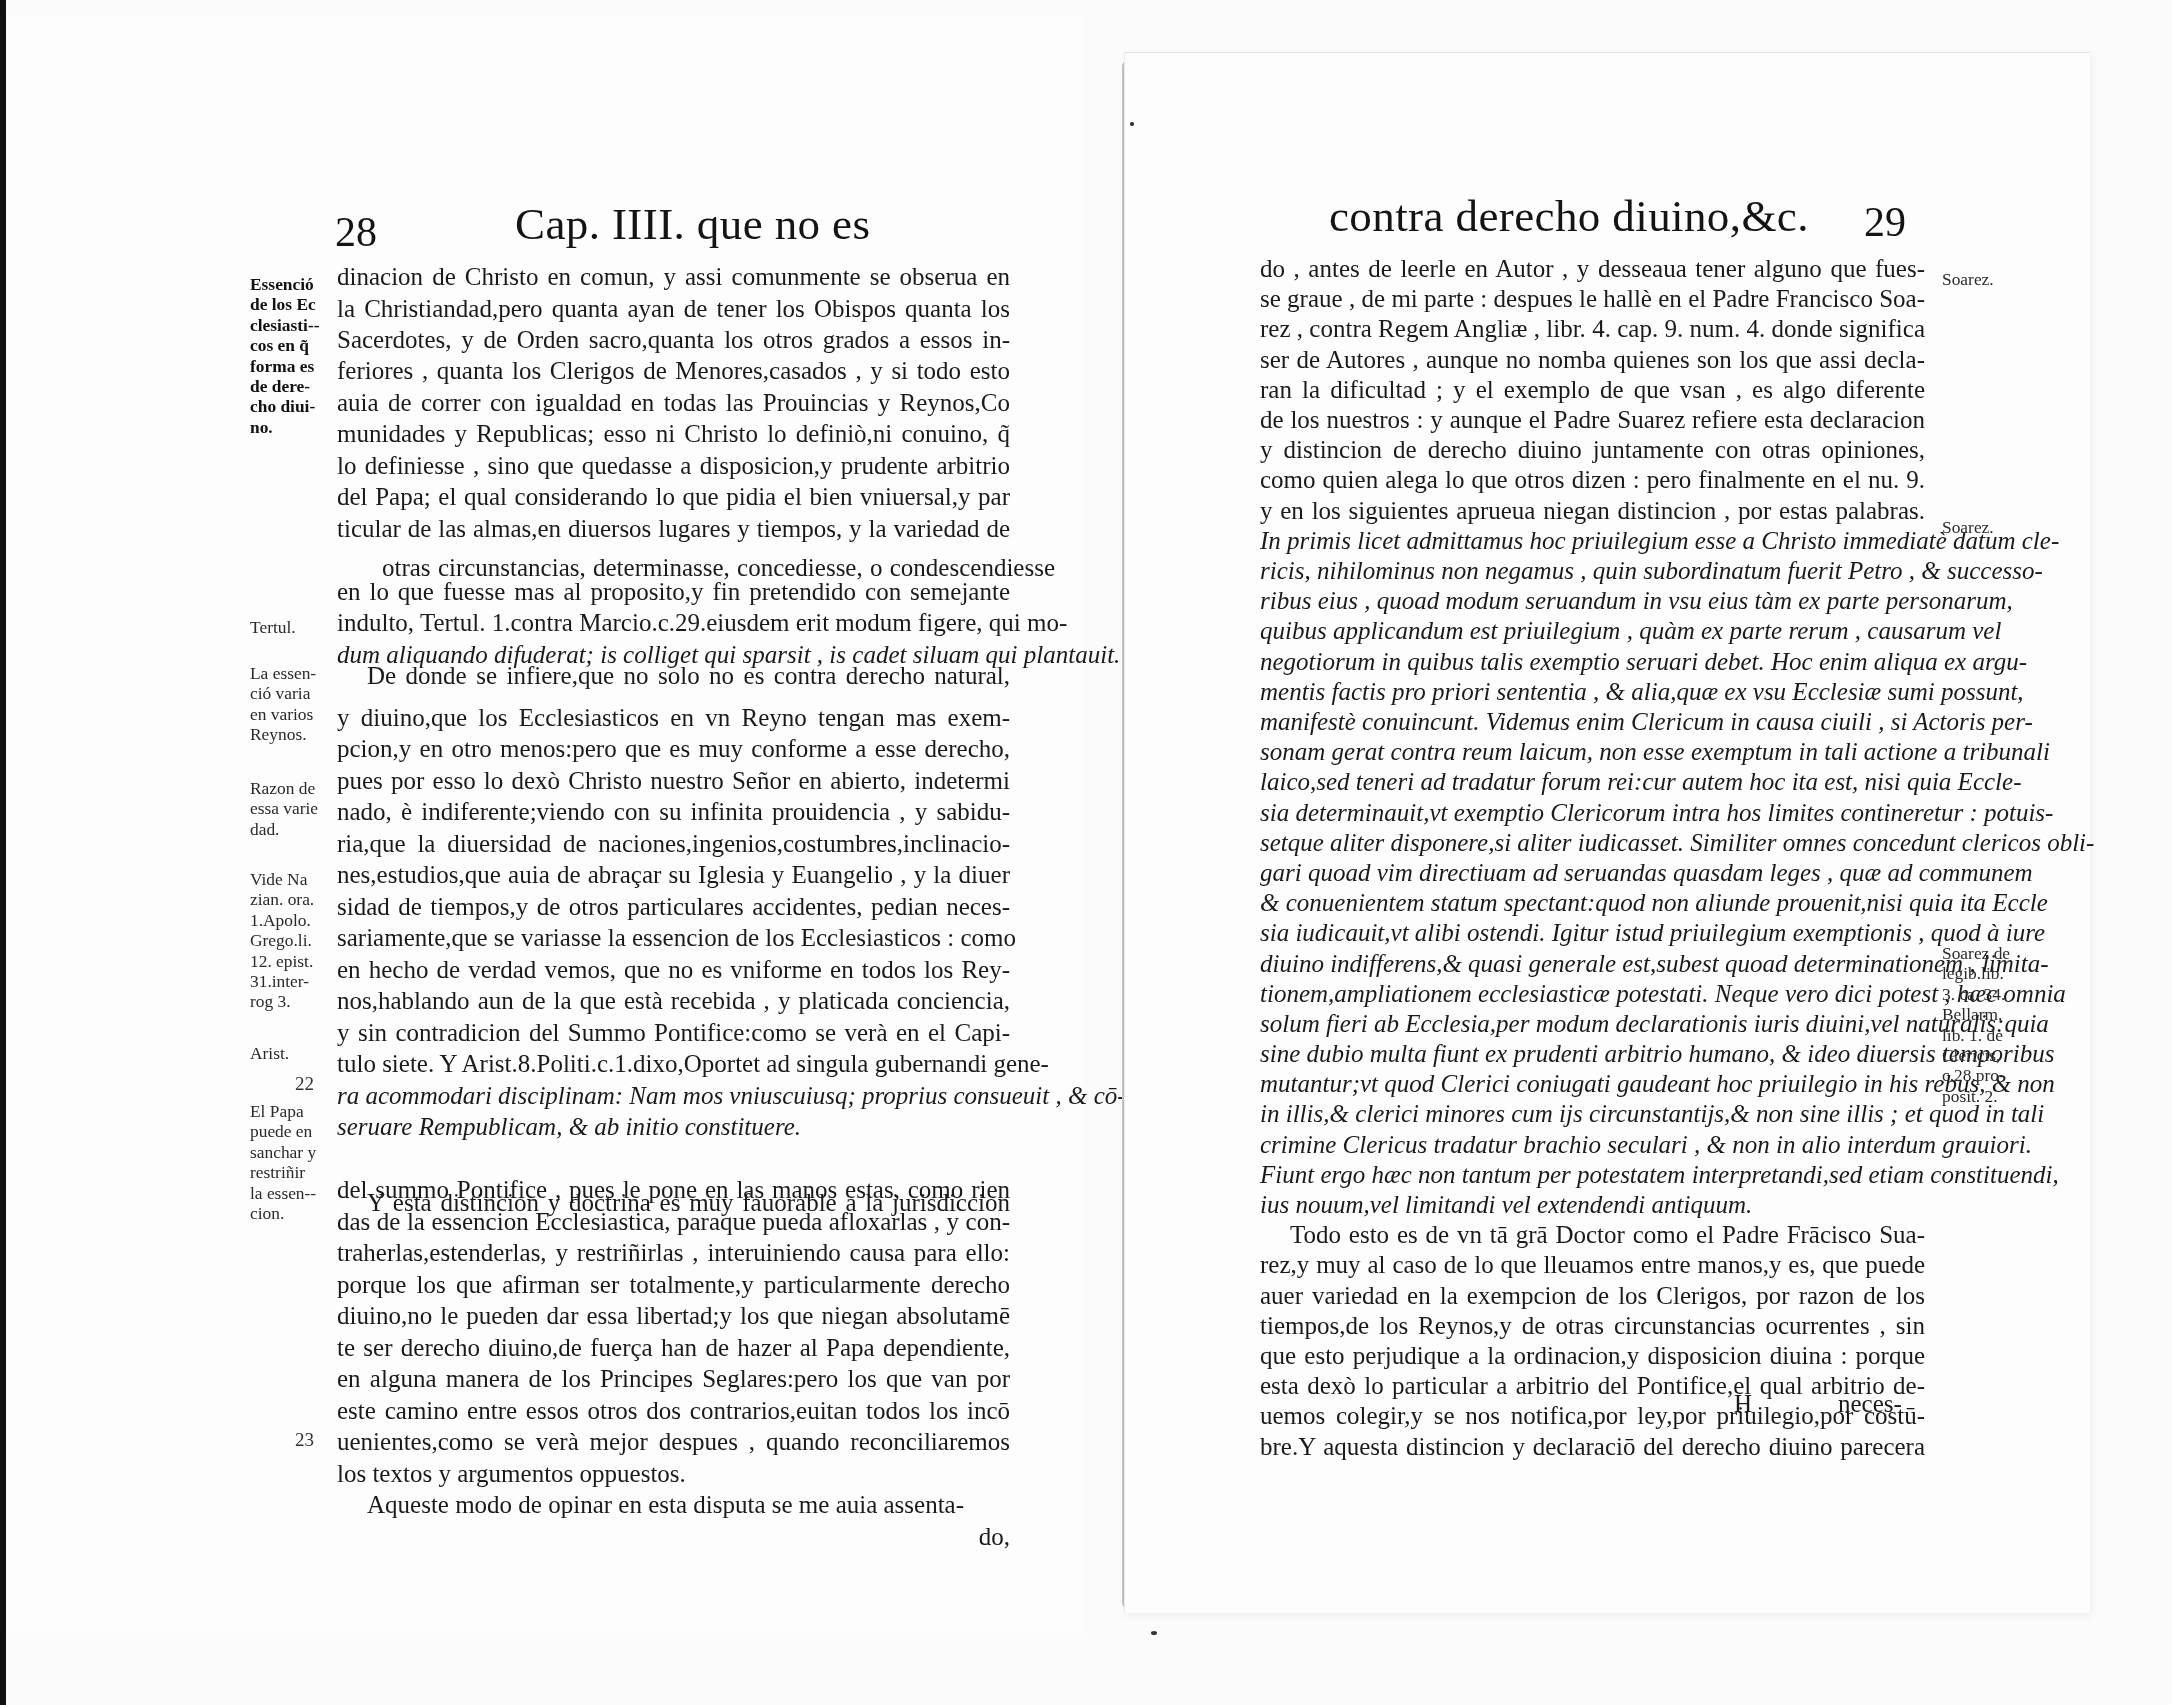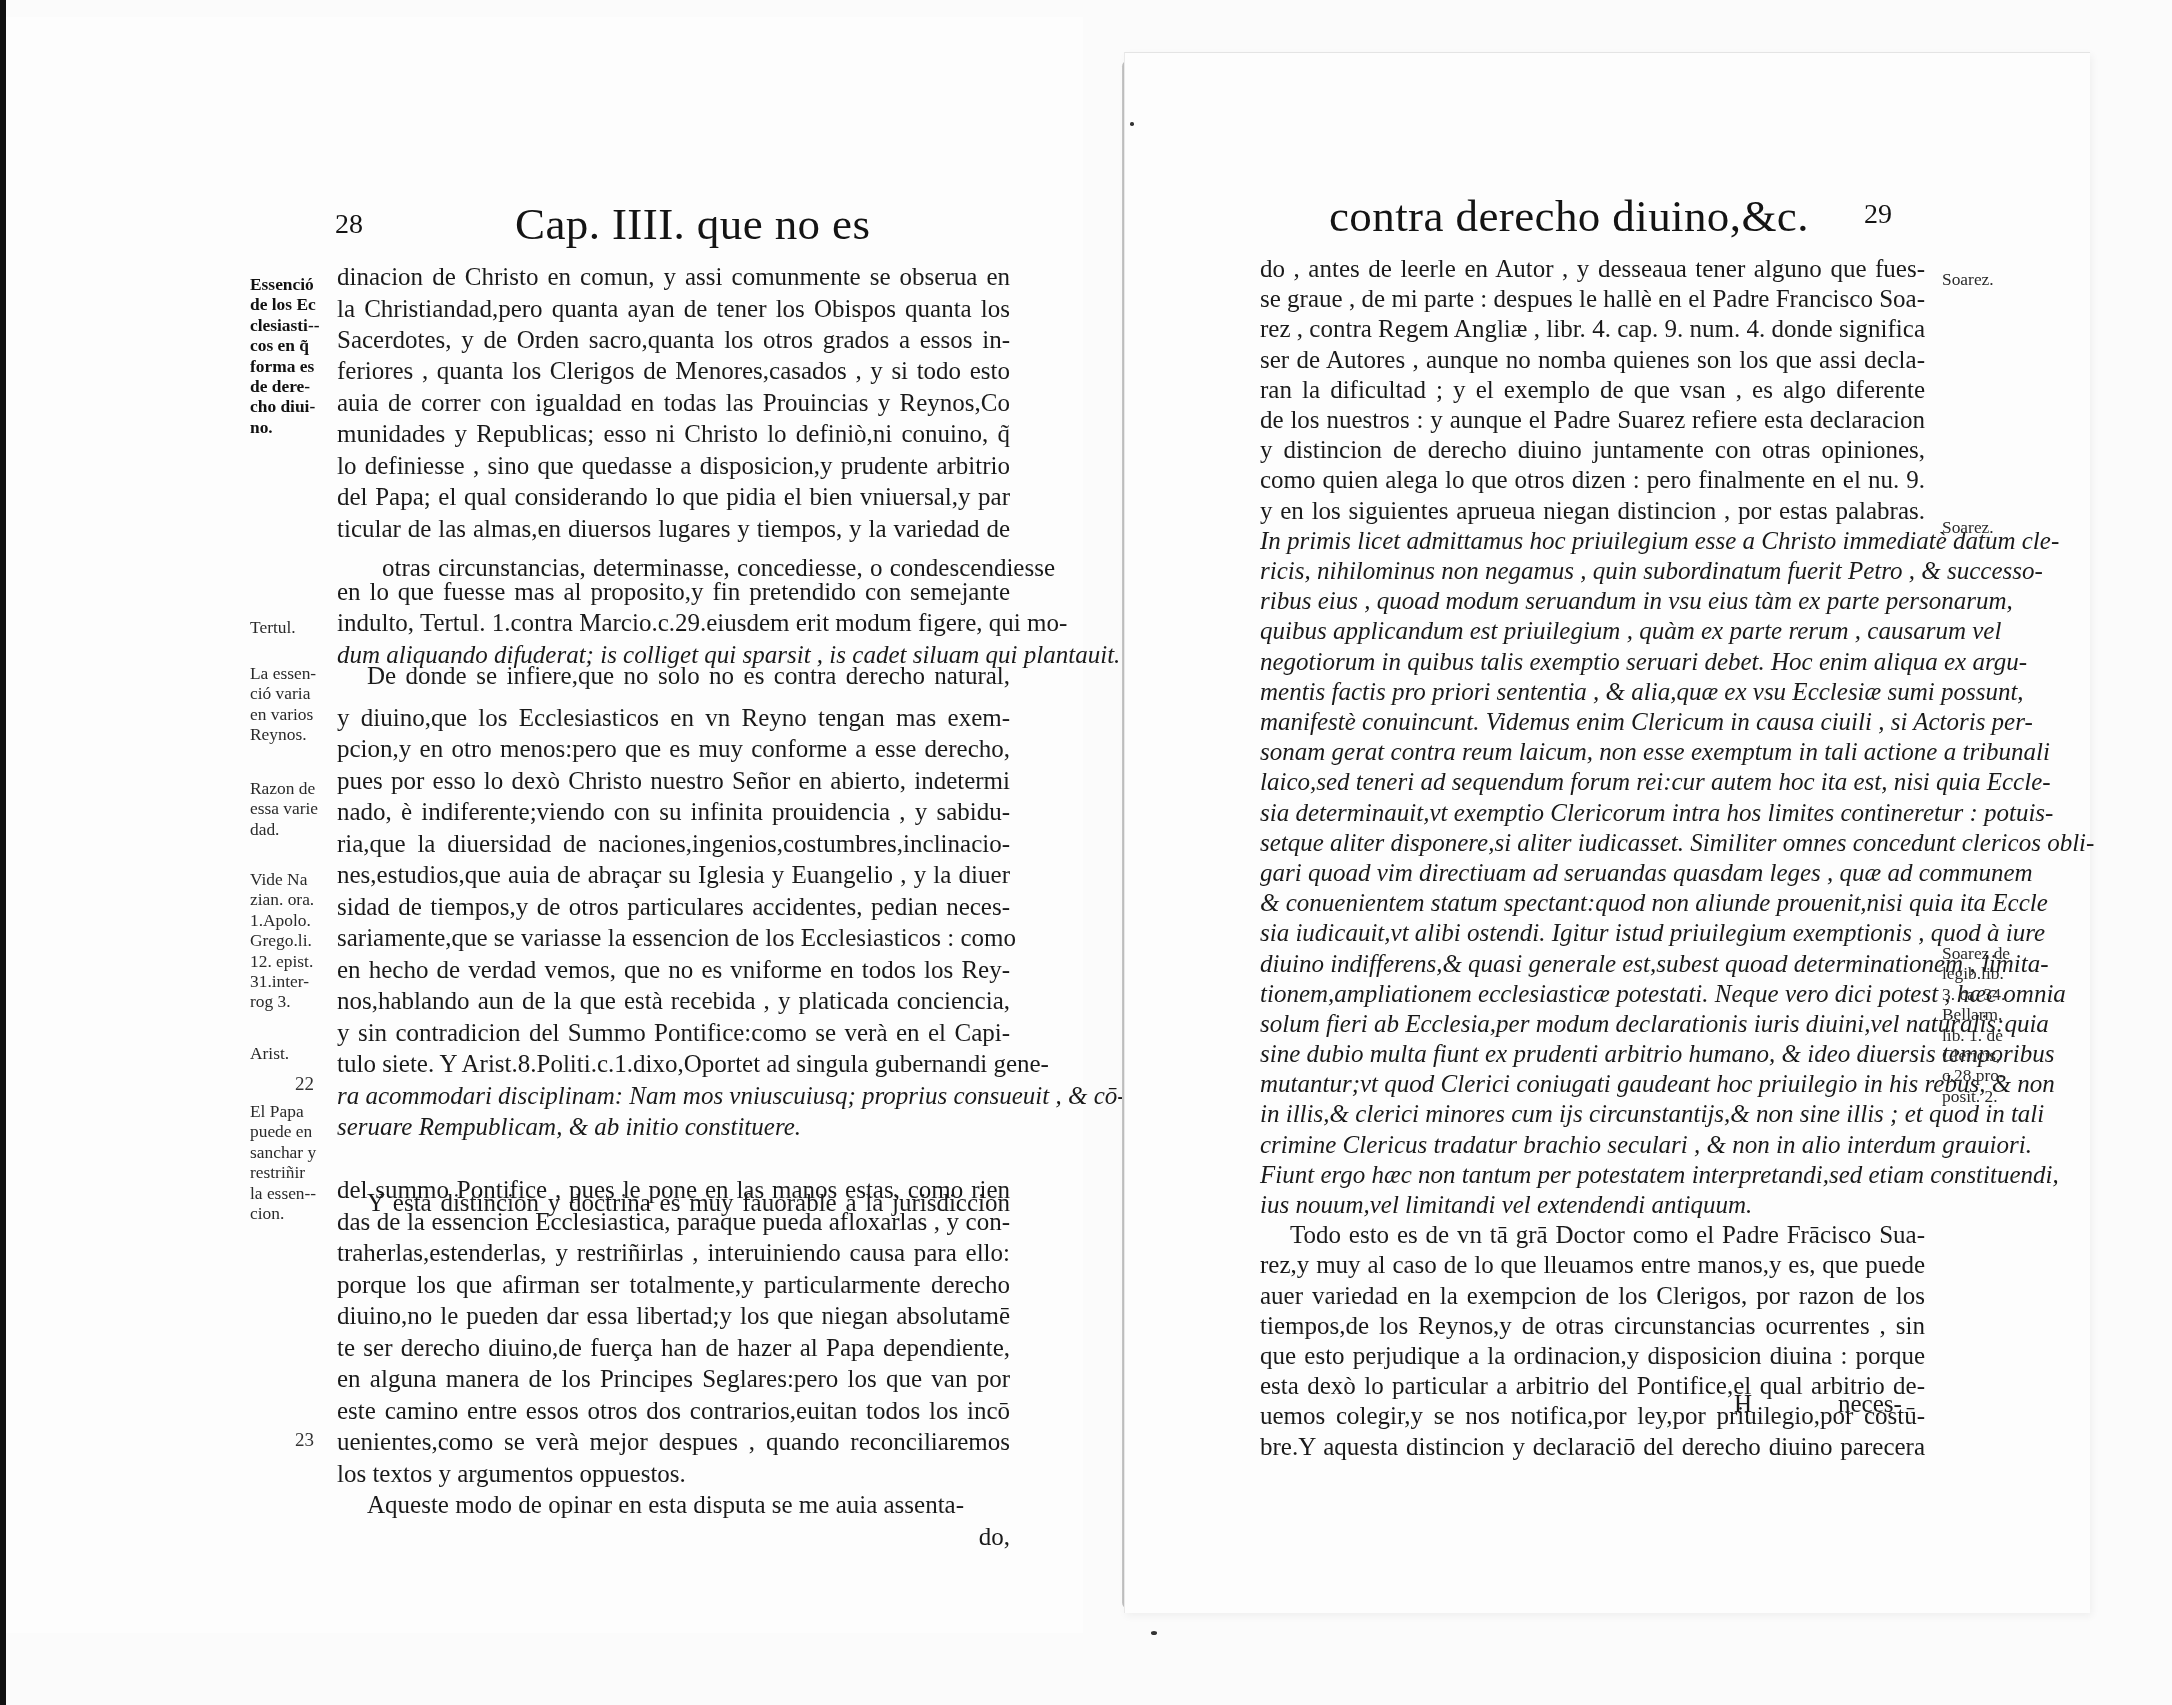--- a/index.html
+++ b/index.html
@@ -23,21 +23,21 @@
   .spine {
     position: absolute; left: 1122px; top: 61px; width: 14.8px; height: 1547px;
     background: linear-gradient(90deg, #c9c9c9, #9d9d9d 45%, #bdbdbd 80%, #e6e6e6);
     border-radius: 5.2px;
   }
   .spine-mark { position: absolute; left: 1128px; top: 178px; width: 7.8px; height: 17.4px; background: #6b6b6b; transform: skewX(-20deg); border-radius: 1.7px; }
   .dust { position: absolute; width: 6px; height: 3.5px; border-radius: 50%; background: #333; }
 
   
   .running-head { position: absolute; white-space: nowrap; color: #141414; }
-  .folio { font-size: 28px; }
+  .folio { font-size: 42px; }
   .head-title { font-size: 45px; letter-spacing: 0.4px; }
 
   
   .textblock { position: absolute; }
   .line {
     position: absolute; left: 0; white-space: nowrap;
     font-size: 25px; line-height: 25px; height: 28px;
     transform-origin: left top;
     text-align: justify; text-align-last: justify;
   }
@@ -163,21 +163,21 @@
     <div class="line" style="top: 211px; width: 665px;">como quien alega lo que otros dizen : pero finalmente en el nu. 9.</div>
     <div class="line" style="top: 242px; width: 665px;">y en los siguientes aprueua niegan distincion , por estas palabras.</div>
     <div class="line it" style="top: 272px; width: 665px;">In primis licet admittamus hoc priuilegium esse a Christo immediatè datum cle-</div>
     <div class="line it" style="top: 302px; width: 665px;">ricis, nihilominus non negamus , quin subordinatum fuerit Petro , &amp; successo-</div>
     <div class="line it" style="top: 332px; width: 665px;">ribus eius , quoad modum seruandum in vsu eius tàm ex parte personarum,</div>
     <div class="line it" style="top: 362px; width: 665px;">quibus applicandum est priuilegium , quàm ex parte rerum , causarum vel</div>
     <div class="line it" style="top: 393px; width: 665px;">negotiorum in quibus talis exemptio seruari debet. Hoc enim aliqua ex argu-</div>
     <div class="line it" style="top: 423px; width: 665px;">mentis factis pro priori sententia , &amp; alia,quæ ex vsu Ecclesiæ sumi possunt,</div>
     <div class="line it" style="top: 453px; width: 665px;">manifestè conuincunt. Videmus enim Clericum in causa ciuili , si Actoris per-</div>
     <div class="line it" style="top: 483px; width: 665px;">sonam gerat contra reum laicum, non esse exemptum in tali actione a tribunali</div>
-    <div class="line it" style="top: 513px; width: 665px;">laico,sed teneri ad sequendum forum rei:cur autem hoc ita est, nisi quia Eccle-</div>
+    <div class="line it" style="top: 513px; width: 665px;">laico,sed teneri ad tradatur forum rei:cur autem hoc ita est, nisi quia Eccle-</div>
     <div class="line it" style="top: 544px; width: 665px;">sia determinauit,vt exemptio Clericorum intra hos limites contineretur : potuis-</div>
     <div class="line it" style="top: 574px; width: 665px;">setque aliter disponere,si aliter iudicasset. Similiter omnes concedunt clericos obli-</div>
     <div class="line it" style="top: 604px; width: 665px;">gari quoad vim directiuam ad seruandas quasdam leges , quæ ad communem</div>
     <div class="line it" style="top: 634px; width: 665px;">&amp; conuenientem statum spectant:quod non aliunde prouenit,nisi quia ita Eccle</div>
     <div class="line it" style="top: 664px; width: 665px;">sia iudicauit,vt alibi ostendi. Igitur istud priuilegium exemptionis , quod à iure</div>
     <div class="line it" style="top: 695px; width: 665px;">diuino indifferens,&amp; quasi generale est,subest quoad determinationem , limita-</div>
     <div class="line it" style="top: 725px; width: 665px;">tionem,ampliationem ecclesiasticæ potestati. Neque vero dici potest , hæc omnia</div>
     <div class="line it" style="top: 755px; width: 665px;">solum fieri ab Ecclesia,per modum declarationis iuris diuini,vel naturalis:quia</div>
     <div class="line it" style="top: 785px; width: 665px;">sine dubio multa fiunt ex prudenti arbitrio humano, &amp; ideo diuersis temporibus</div>
     <div class="line it" style="top: 815px; width: 665px;">mutantur;vt quod Clerici coniugati gaudeant hoc priuilegio in his rebus, &amp; non</div>

